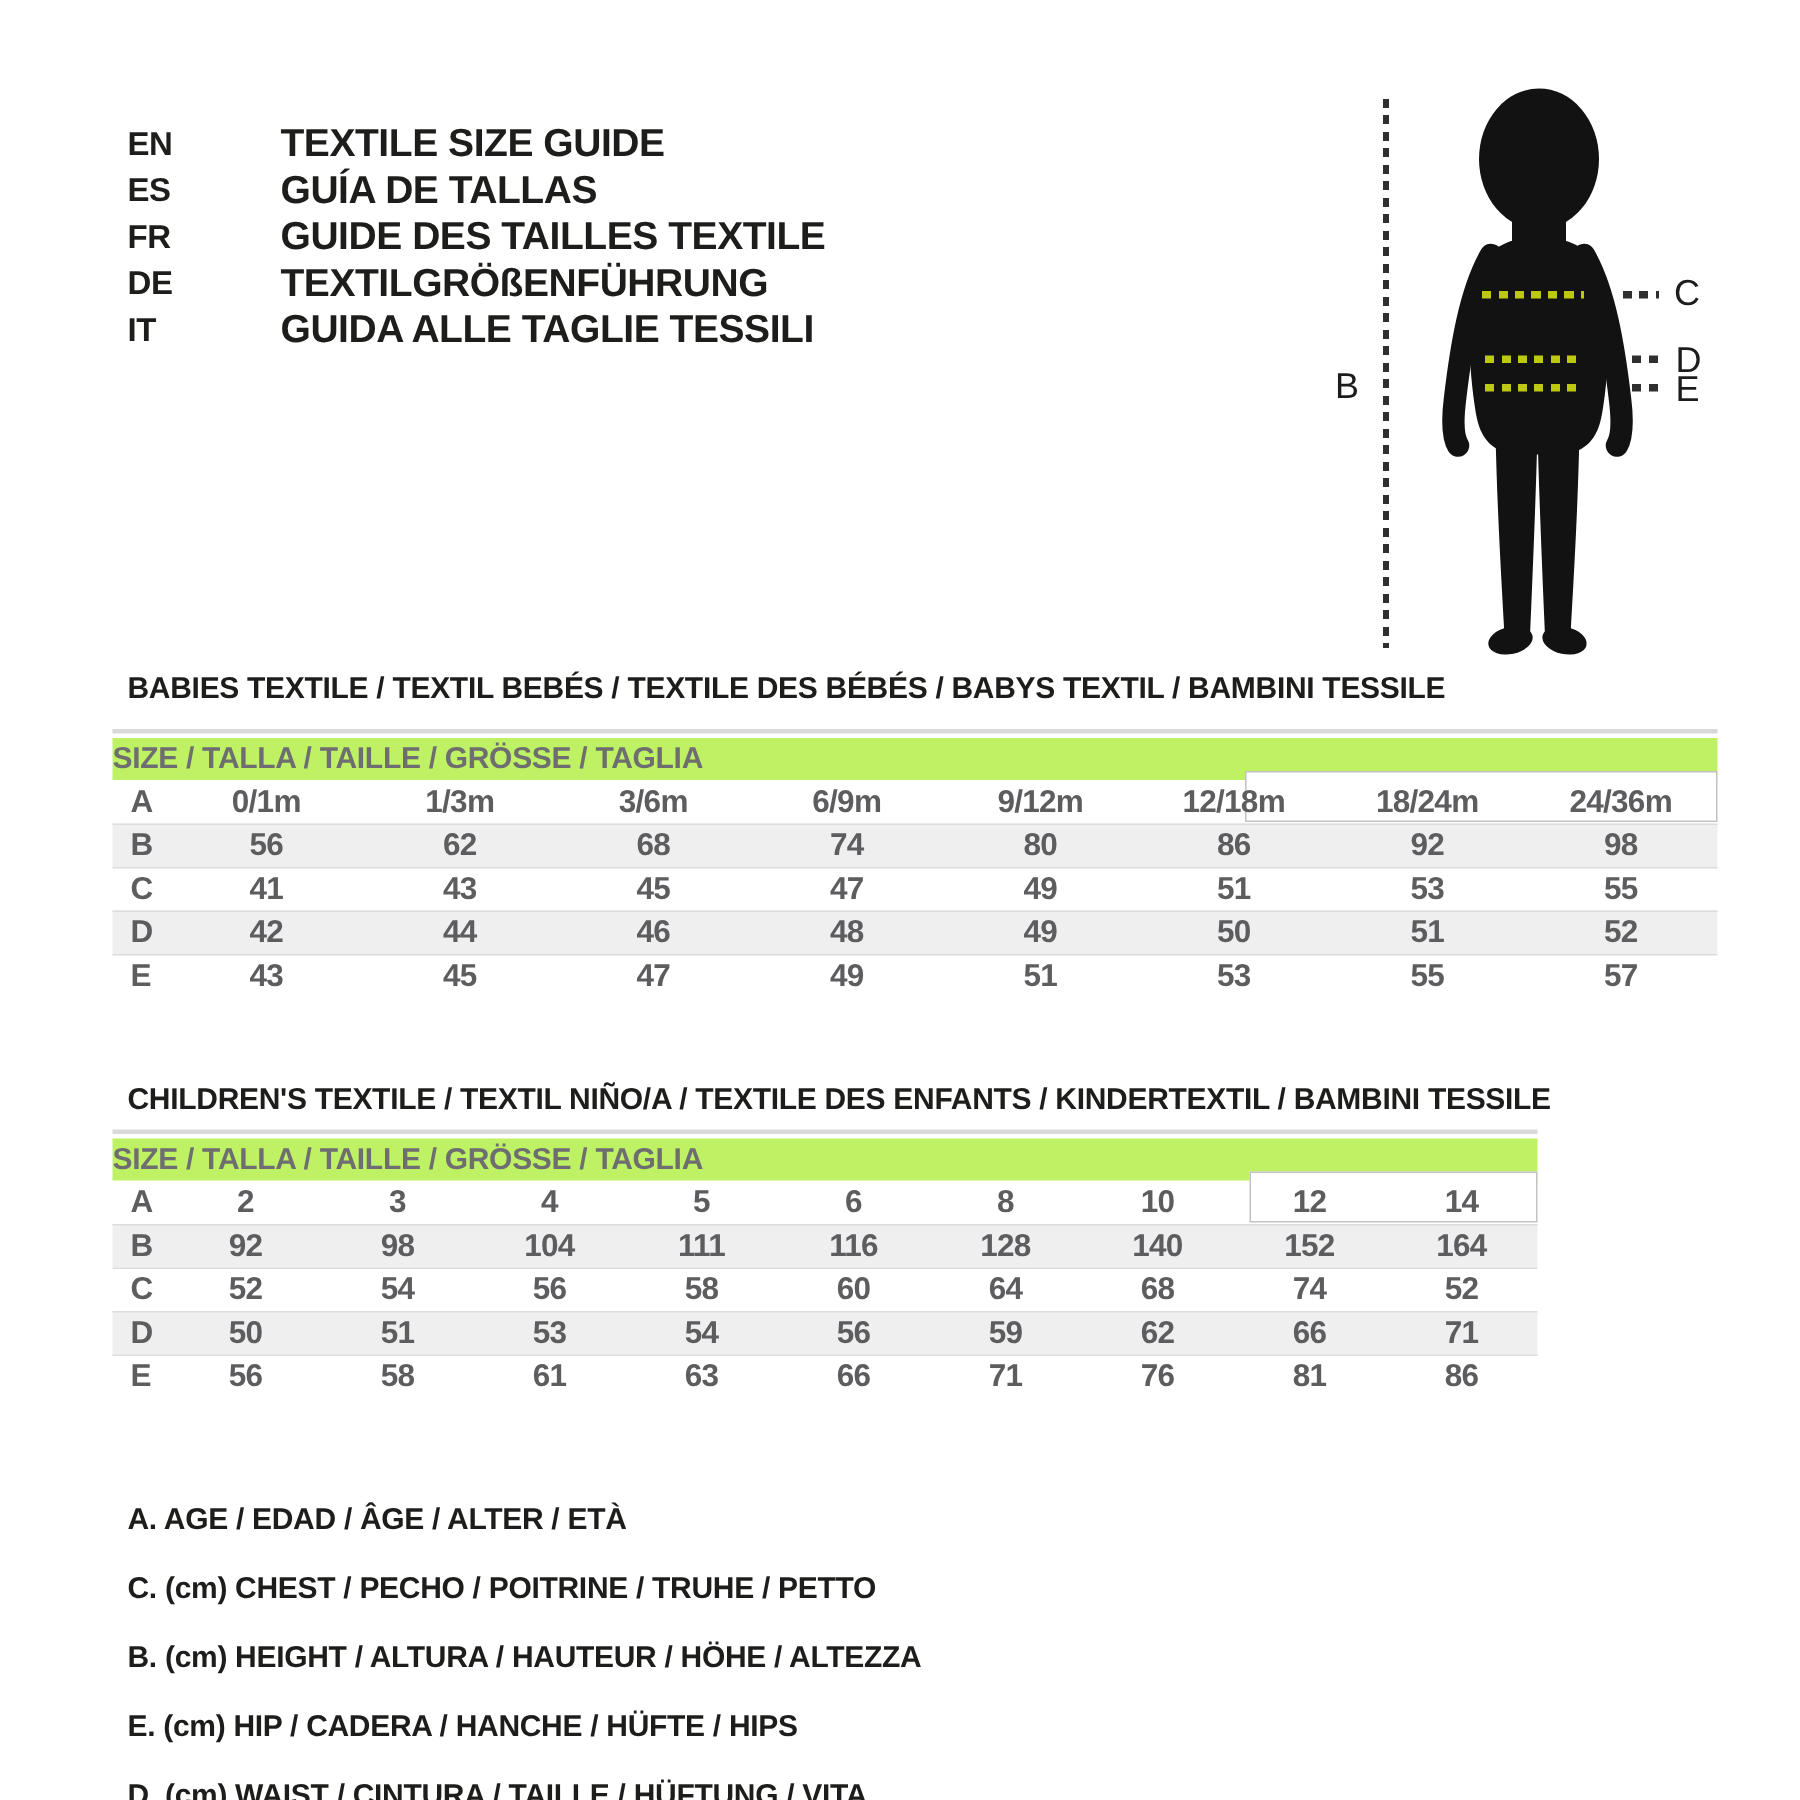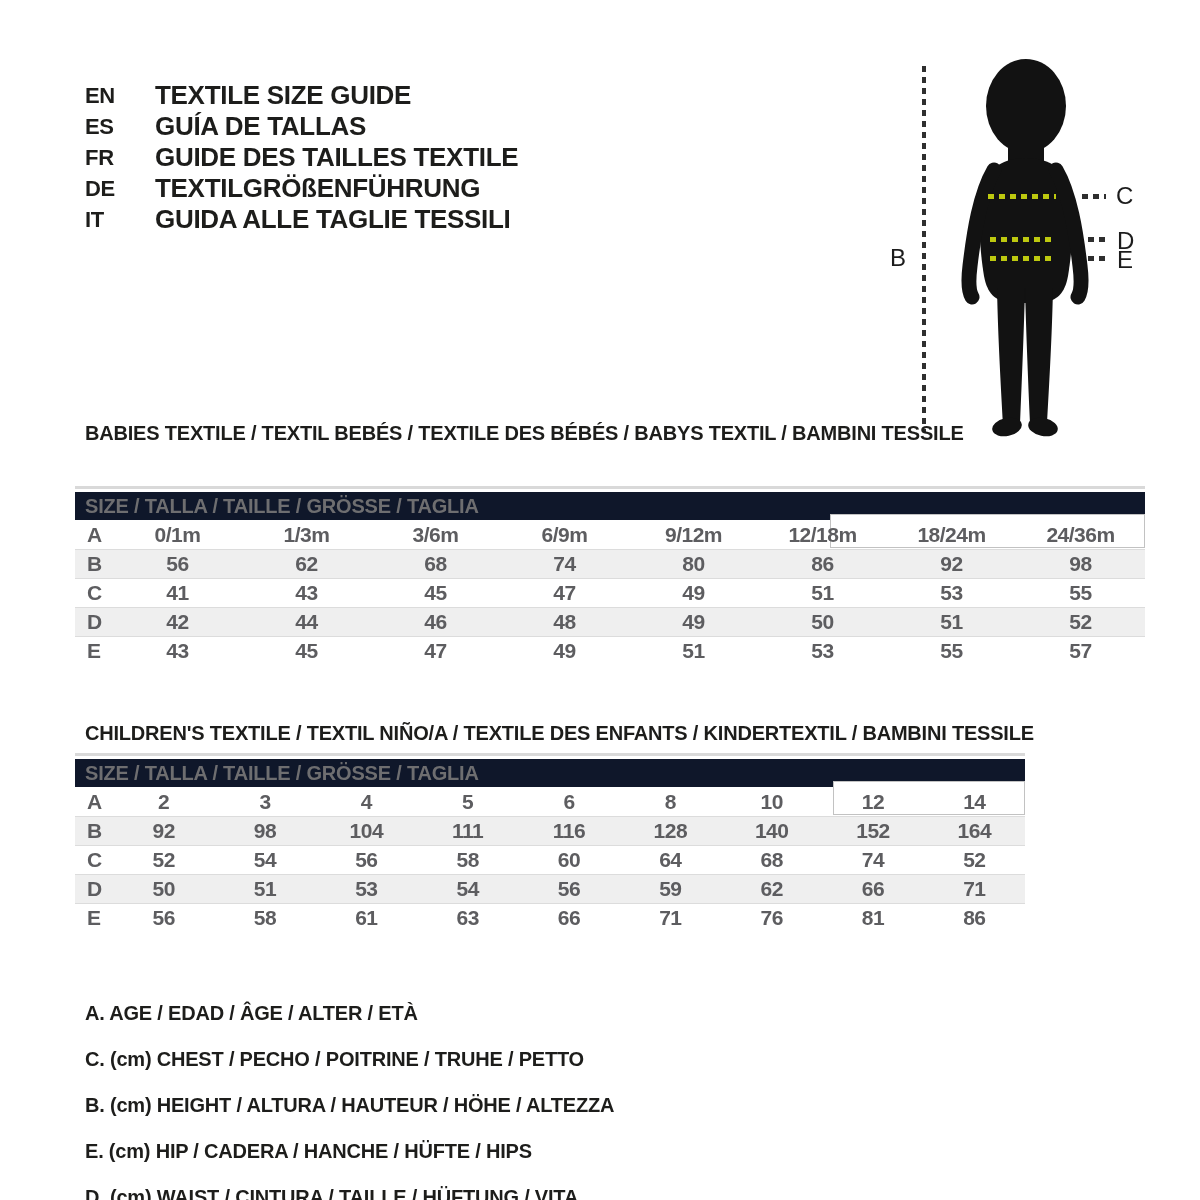--- a/index.html
+++ b/index.html
@@ -2,21 +2,21 @@
 <html><head>
 <meta charset="utf-8">
 <style>
   html,body { margin:0; padding:0; background:#ffffff; }
   .page {
     position:relative; width:1200px; height:1200px; background:#ffffff;
     font-family:"Liberation Sans", sans-serif; color:#1d1d1b; overflow:hidden;
   }
   
   .lang-block { position:absolute; left:85px; top:80px; }
-  .lang-row { display:flex; height:31px; align-items:center; }
+  .lang-row { display:flex; height:31px; align-items:center;gap:32px; }
   .lang-code { width:70px; font-size:22px; font-weight:bold; letter-spacing:-0.3px; }
   .lang-title { font-size:26px; font-weight:bold; letter-spacing:-0.3px; }
   
   .figure-area { position:absolute; left:0; top:0; width:1200px; height:460px; }
   .dots-v {
     position:absolute; width:4px;
     background:repeating-linear-gradient(180deg,#2f2f2f 0 6px,transparent 6px 11px);
   }
   .dots-h { position:absolute; height:5px; }
   .dots-yellow { background:repeating-linear-gradient(90deg,#bdc90f 0 6px,transparent 6px 11px); }
@@ -24,23 +24,23 @@
   .m-label { position:absolute; font-size:24px; line-height:24px; font-weight:normal; color:#1c1c1c; }
   
   .section-heading {
     position:absolute; left:85px; font-size:20px; font-weight:bold;
     letter-spacing:-0.2px; color:#1d1d1b; white-space:nowrap;
   }
   
   .size-table { position:absolute; left:75px; }
   .band-strip { height:3px; background:#d9d9d9; }
   .band {
-    margin-top:3px; height:28px; line-height:28px; background:#0f172a;
+    margin-top:3px; height:28px; line-height:28px; background:#bef264;
     color:#6e6e70; font-size:20px; font-weight:bold; letter-spacing:-0.2px;
-    padding-left:10px; box-sizing:border-box;
+    box-sizing:border-box;
   }
   .t-row {
     position:relative; z-index:3; display:grid; height:29px; align-items:center;
     box-sizing:border-box;
   }
   .t1 .t-row { grid-template-columns:38px repeat(8,1fr); }
   .t2 .t-row { grid-template-columns:38px repeat(9,1fr); }
   .t-row + .t-row { border-top:1px solid #dcdcdc; }
   .t-row.shaded { background:#efefef; }
   .cell, .row-label {
@@ -109,21 +109,21 @@
 
     <div class="dots-h dots-yellow" style="left:990px; top:237px; width:66px;"></div>
     <div class="dots-h dots-dark" style="left:1088px; top:237px; width:20px;"></div>
     <span class="m-label" style="left:1117px; top:229px;">D</span>
 
     <div class="dots-h dots-yellow" style="left:990px; top:256px; width:66px;"></div>
     <div class="dots-h dots-dark" style="left:1088px; top:256px; width:20px;"></div>
     <span class="m-label" style="left:1117px; top:248px;">E</span>
   </div>
 
-  <div class="section-heading" style="top:422px;">BABIES TEXTILE / TEXTIL BEBÉS / TEXTILE DES BÉBÉS / BABYS TEXTIL  / BAMBINI TESSILE</div>
+  <div class="section-heading" style="top:448px;">BABIES TEXTILE / TEXTIL BEBÉS / TEXTILE DES BÉBÉS / BABYS TEXTIL  / BAMBINI TESSILE</div>
 
   <div class="size-table t1" style="top:486px; width:1070px;">
     <div class="band-strip"></div>
     <div class="band">SIZE / TALLA / TAILLE / GRÖSSE / TAGLIA</div>
     <div class="overlay-box" style="left:755px; top:28px; width:315px; height:34px;"></div>
 
     <div class="t-row">
       <span class="row-label">A</span>
       <span class="cell">0/1m</span>
       <span class="cell">1/3m</span>

